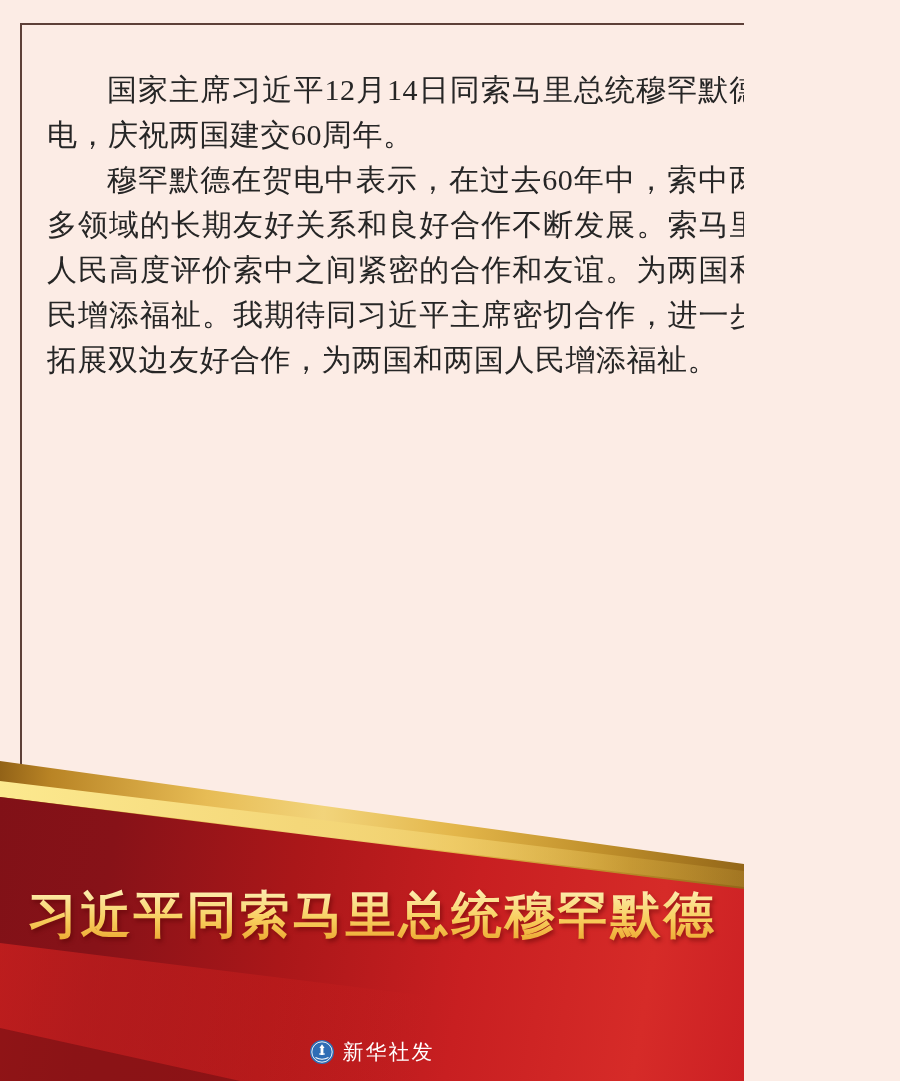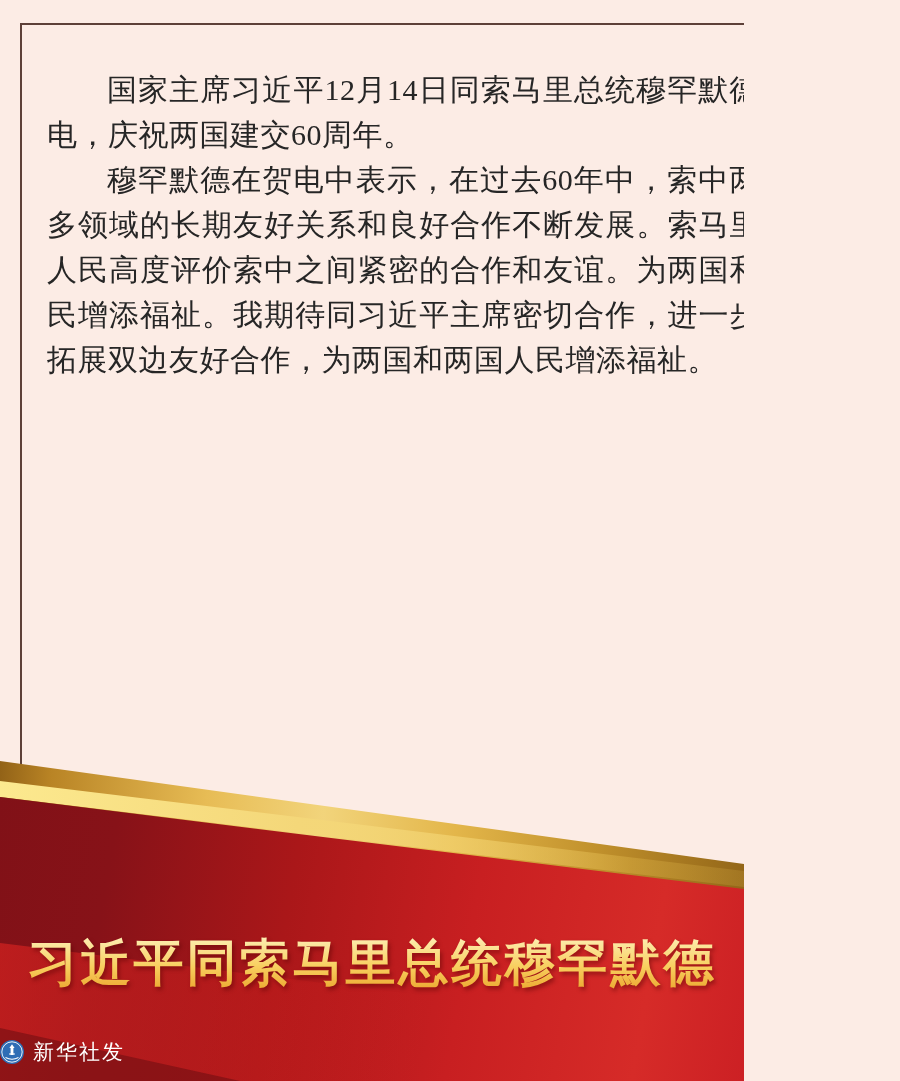--- a/index.html
+++ b/index.html
@@ -94,28 +94,27 @@
     line-height:61px;
     letter-spacing:3px;
     color:var(--title_gold_mid);
     filter:drop-shadow(2px 3px 2px rgba(80,0,0,0.45));
   }
   .banner-title .title-line{
     background-image:linear-gradient(to bottom,
       var(--title_gold_light) 8%, var(--title_gold_mid) 55%, var(--title_gold_deep) 95%);
     -webkit-background-clip:text;
     background-clip:text;
-    margin-top:48px;
     -webkit-text-fill-color:transparent;
   }
   
   .credit{
     position:absolute;
     left:0;right:0;top:1038px;
-    display:flex;justify-content:flex-start;align-items:center;gap:9px;
+    display:flex;justify-content:center;align-items:center;gap:9px;
   }
   .logo{width:24px;height:24px;display:inline-block;}
   .credit-text{
     font-family:"Liberation Sans","DejaVu Sans",sans-serif;
     color:var(--credit_white);
     font-size:21px;
     letter-spacing:2px;
   }
 </style>
 </head>

